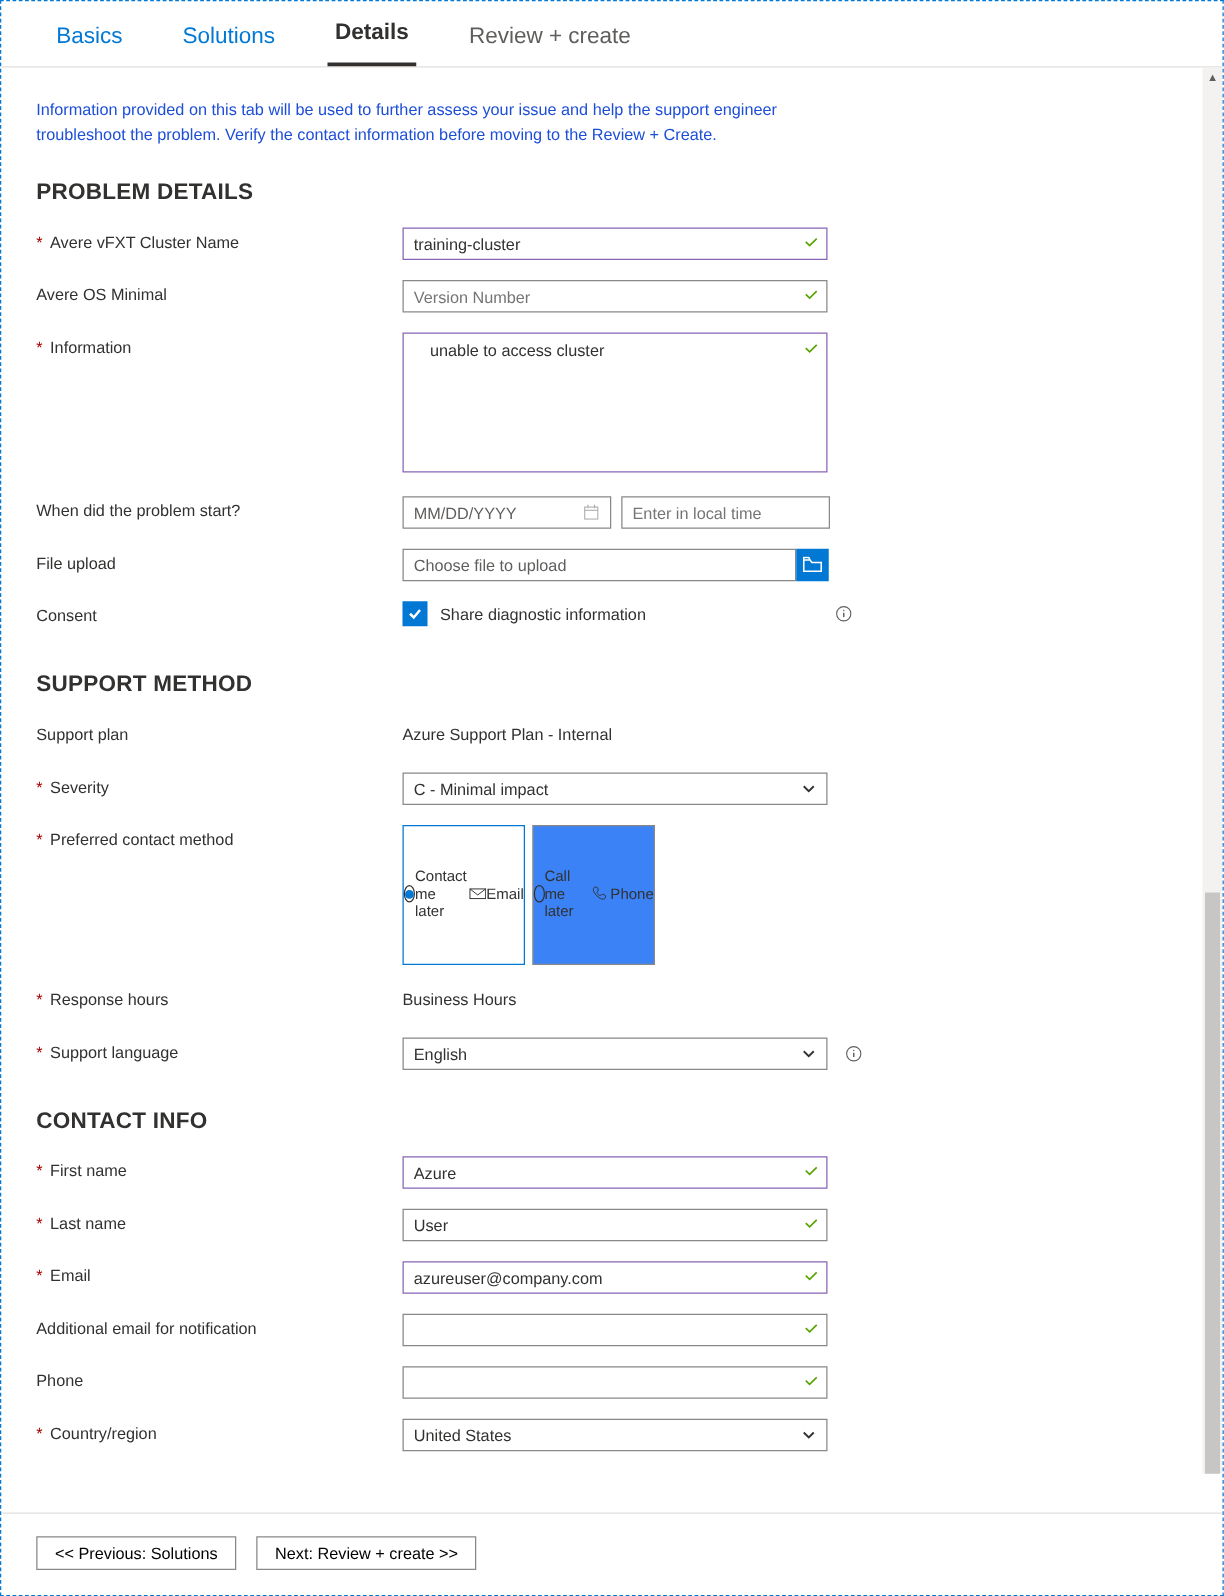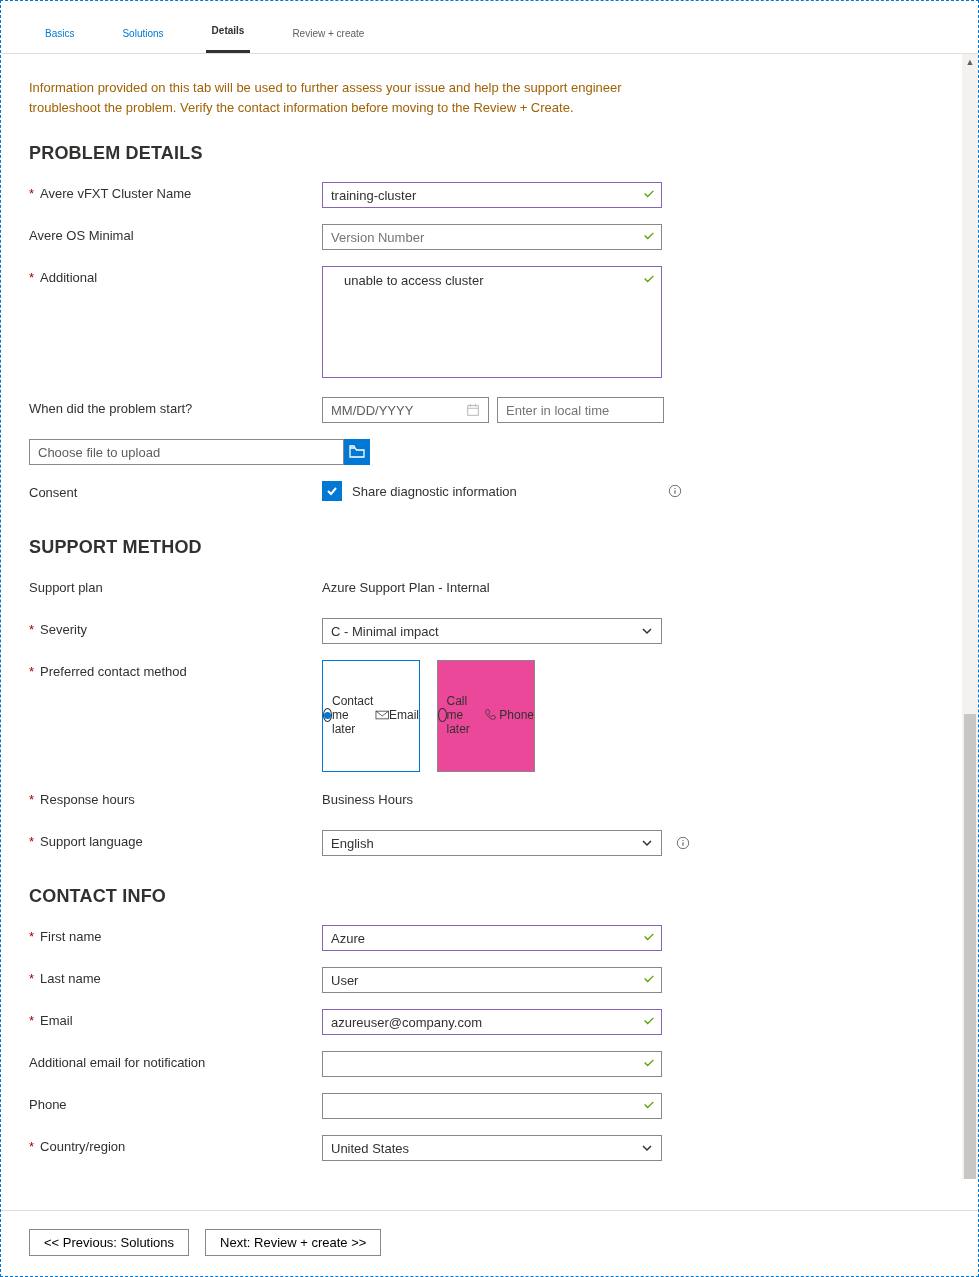--- a/index.html
+++ b/index.html
@@ -17,41 +17,41 @@
     .tabs {
       display: flex;
       border-bottom: 1px solid #e1dfdd;
       padding-left: 38px;
       gap: 36px;
       height: 53px;
       align-items: flex-end;
     }
     .tab {
       padding: 14px 6px;
-      font-size: 10px;
+      font-size: 18px;
       color: #605e5c;
       cursor: pointer;
       position: relative;
     }
     .tab.link { color: #0078d4; }
     .tab.active {
       color: #323130;
       font-weight: 600;
       border-bottom: 3px solid #323130;
     }
     .scroll-area {
       position: relative;
       height: 1125px;
       overflow: hidden;
     }
     .inner {
       padding: 24px 28px 0 28px;
     }
     .intro {
-      color: #a16207;
+      color: #1d4ed8;
       line-height: 1.5;
       margin-bottom: 26px;
       max-width: 620px;
     }
     .section-heading {
       font-weight: 700;
       letter-spacing: .2px;
       margin: 20px 0 18px 0;
       font-size: 18px;
     }
@@ -121,21 +121,21 @@
     .card {
       width: 98px; height:112px;
       border:1px solid #8a8886;
       display:flex; flex-direction:row; align-items:center;
       justify-content:space-between;
       padding:8px 0 10px;
       cursor:pointer;
       background:#fff;
     }
     .card.selected { border-color:#0078d4; }
-    .card.alt { background:#ec4899;margin-left:11px; }
+    .card.alt { background:#3b82f6; }
     .radio {
       width:14px; height:14px; border:1px solid #323130; border-radius:50%;
       display:flex; align-items:center; justify-content:center;
     }
     .radio.on::after { content:""; width:7px; height:7px; background:#0078d4; border-radius:50%; }
     .card-label { font-size:12px; }
     .card-icon { width:30px; height:24px; }
     .card-sub { font-size:12px; }
     .scrollbar {
       position:absolute; right:0; top:0; width:16px; height:100%;
@@ -209,21 +209,21 @@
                 <path d="M3 8 L6.5 11.5 L13 5" stroke="#57a300" stroke-width="1.5" fill="none"></path>
               </svg>
           </span>
         </div>
       </div>
     </div>
 
     <div class="row">
       <div class="label-cell">
           <span class="req">*</span>
-          <span>Additional</span>
+          <span>Information</span>
         </div>
       <div class="field-cell">
         <div class="input-wrap">
           <textarea class="txt-area purple" style="">unable to access cluster</textarea>
           <span class="tick-wrap" style="top:14px;">
             <svg class="tick" viewBox="0 0 16 16">
                 <path d="M3 8 L6.5 11.5 L13 5" stroke="#57a300" stroke-width="1.5" fill="none"></path>
               </svg>
           </span>
         </div>
@@ -242,20 +242,23 @@
               <line x1="2" y1="6" x2="14" y2="6" stroke="#605e5c"></line>
               <line x1="5" y1="1" x2="5" y2="4" stroke="#605e5c"></line>
               <line x1="11" y1="1" x2="11" y2="4" stroke="#605e5c"></line>
             </svg>
         </div>
         <input class="time-box placeholder" style="color: rgb(96, 94, 92);" placeholder="Enter in local time">
       </div>
     </div>
 
     <div class="row">
+      <div class="label-cell">
+          <span>File upload</span>
+        </div>
       <div class="field-cell" style="gap:0">
         <div class="file-box placeholder">
             <span>Choose file to upload</span>
           </div>
         <button class="file-btn">
           <svg width="16" height="14" viewBox="0 0 16 14">
               <path d="M1 3 L6 3 L7.5 5 L15 5 L15 12 L1 12 Z M1 3 L1 1 L5 1 L6 3" stroke="#fff" fill="none" stroke-width="1.3"></path>
             </svg>
         </button>
       </div>

